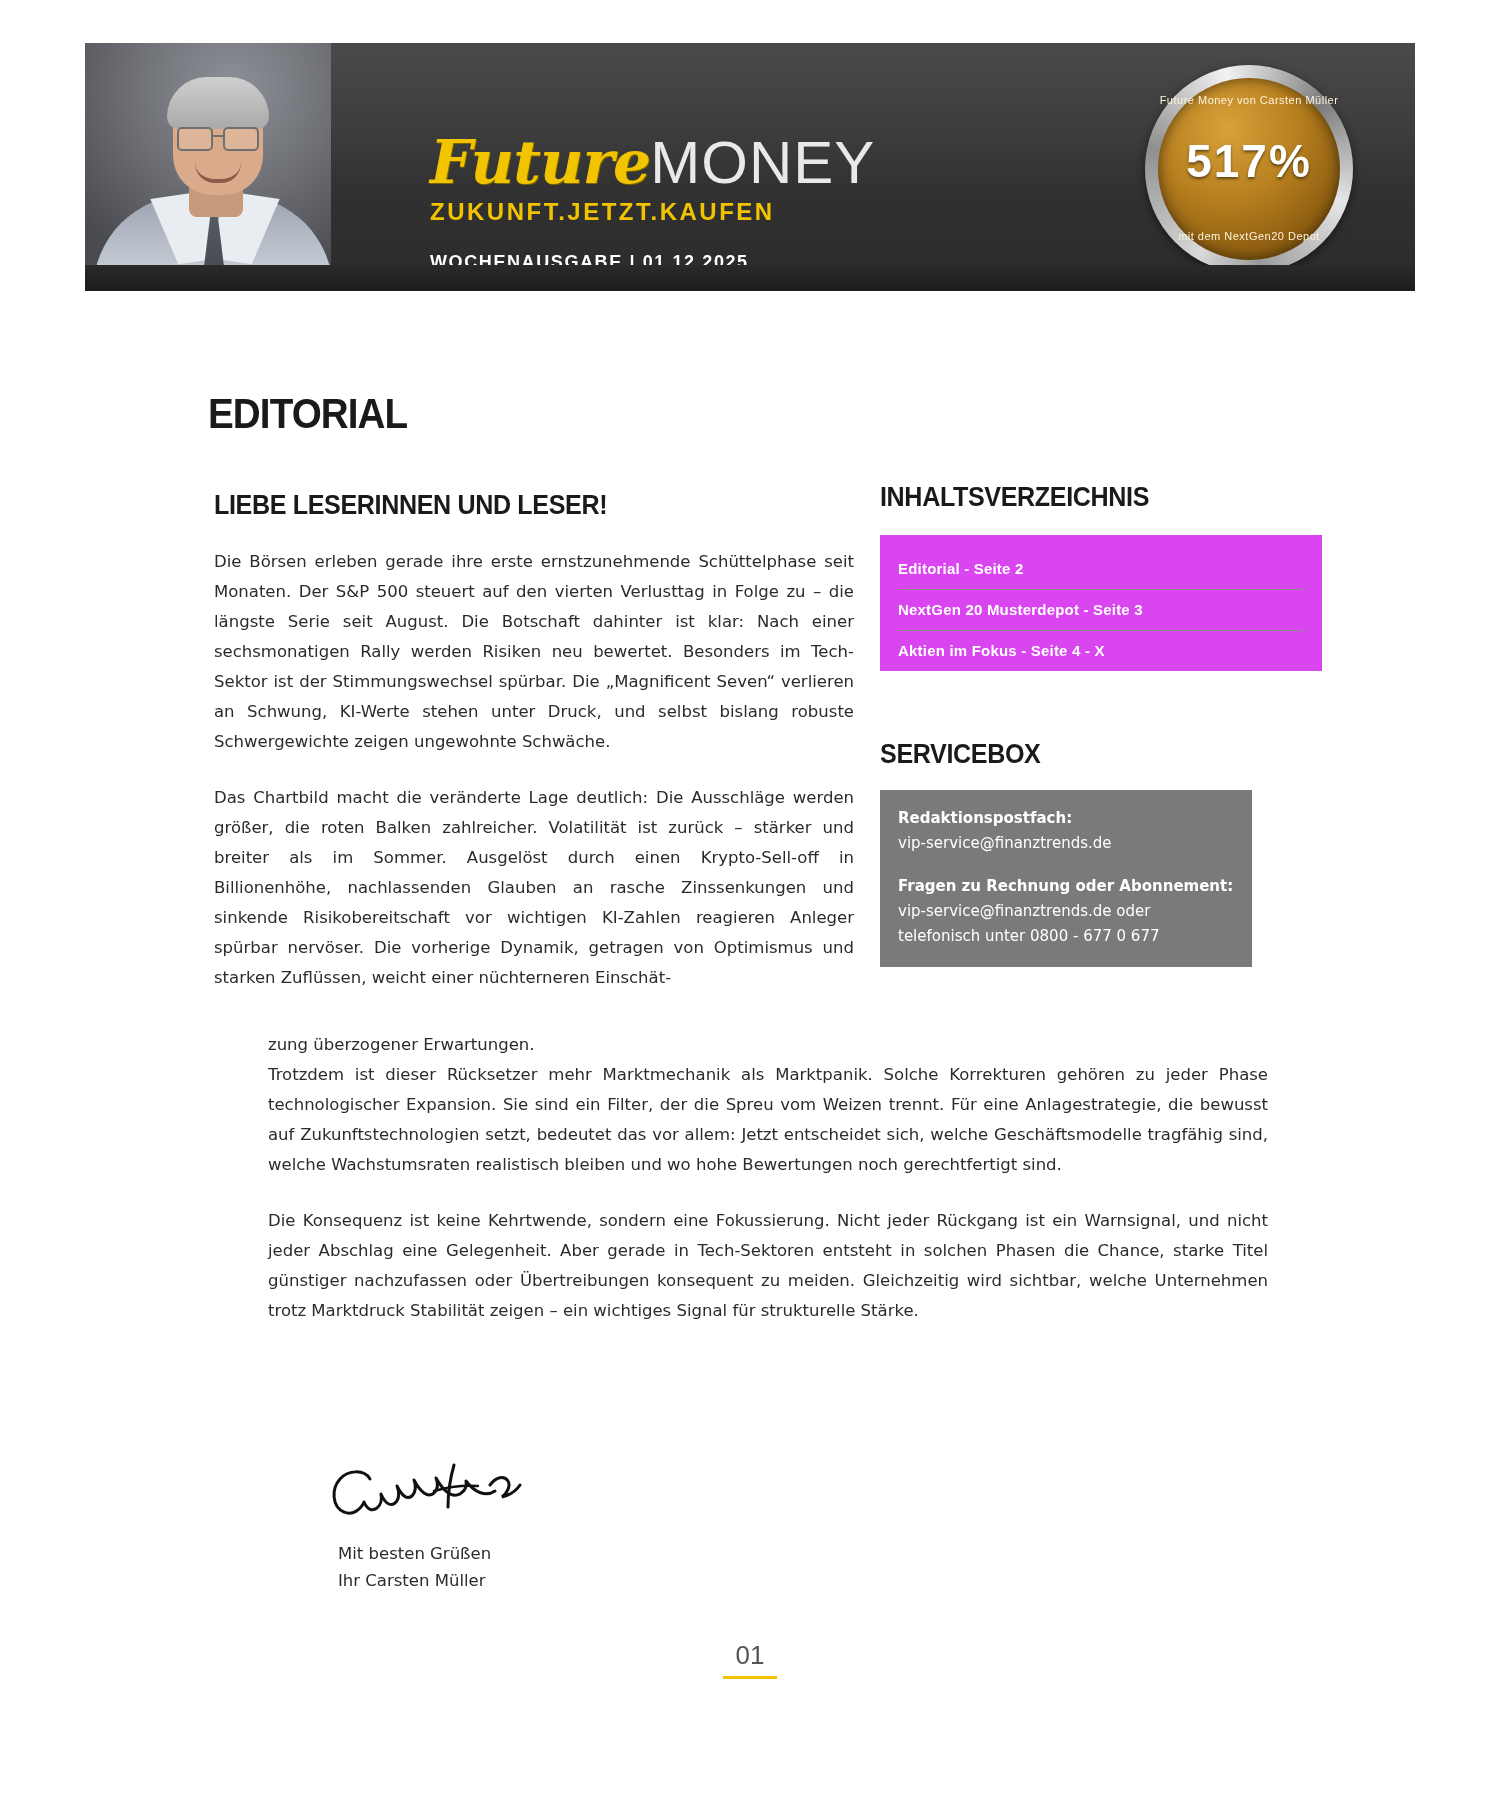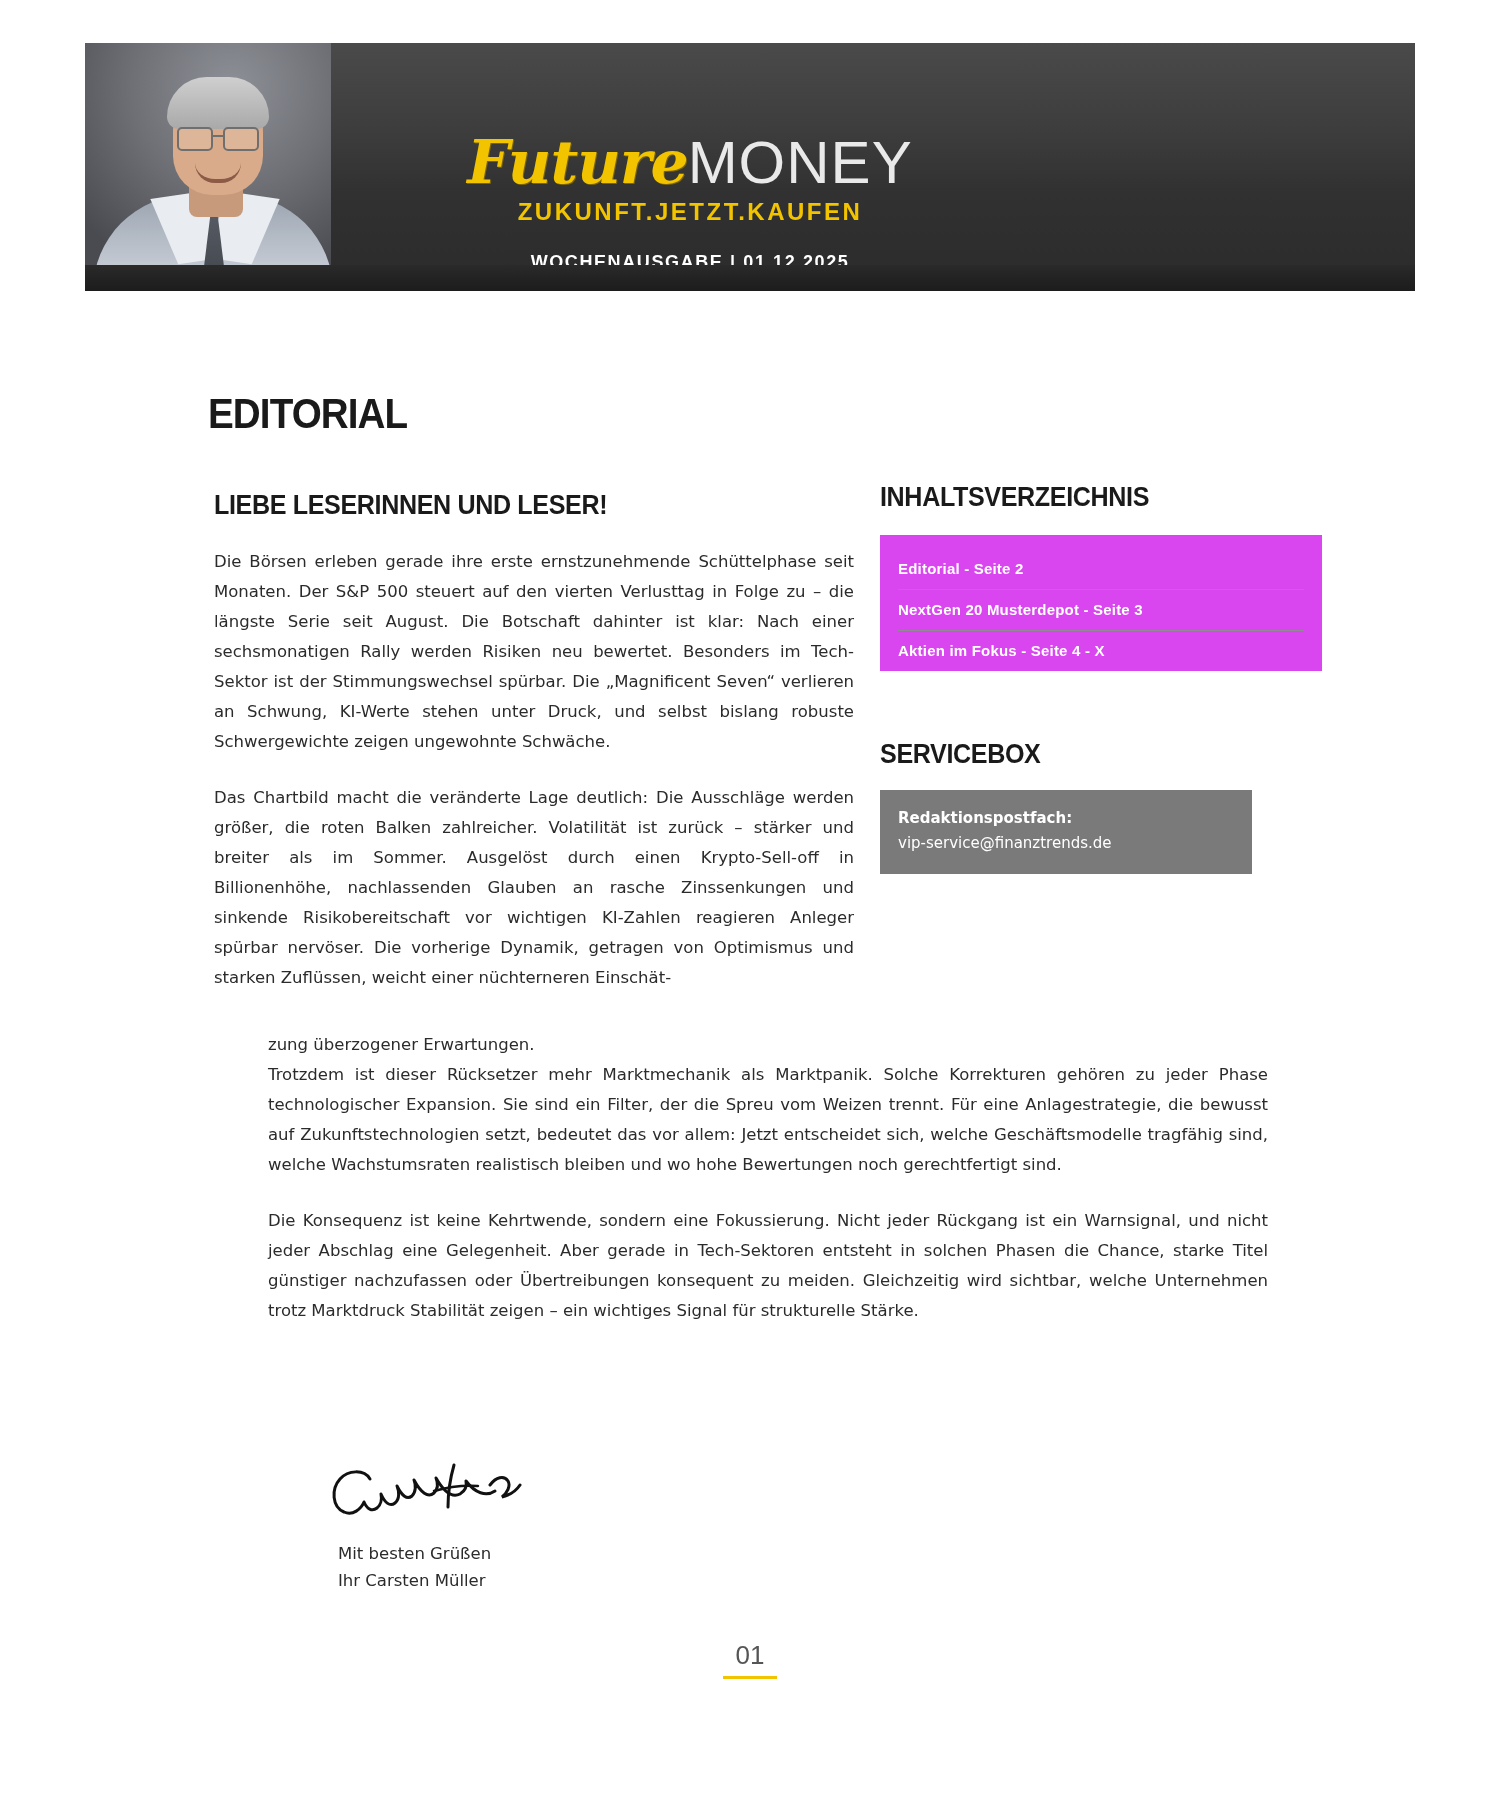--- a/index.html
+++ b/index.html
@@ -114,21 +114,21 @@
     width: 46px; height: 16px;
     border-bottom: 4px solid #8d5a48;
     border-radius: 0 0 28px 28px;
   }
 
   .logo-block {
     position: absolute;
     left: 345px;
     top: 88px;
     width: 520px;
-    text-align: center;
+    text-align: left;
   }
   .logo-main {
     font-family: "DejaVu Serif", serif;
     font-size: 60px;
     line-height: 62px;
     font-weight: bold;
     letter-spacing: -1px;
     white-space: nowrap;
   }
   .logo-future {
@@ -359,20 +359,27 @@
   </div>
 
   <div class="logo-block">
     <div class="logo-main">
       <span class="logo-future">Future</span><span class="logo-money">MONEY</span>
     </div>
     <div class="logo-sub">ZUKUNFT.JETZT.KAUFEN</div>
     <div class="logo-edition">WOCHENAUSGABE | 01.12.2025</div>
   </div>
 
+  <div class="badge">
+    <div class="badge-inner">
+      <div class="badge-top">Future Money von Carsten Müller</div>
+      <div class="badge-pct">517%</div>
+      <div class="badge-bottom">mit dem NextGen20 Depot</div>
+    </div>
+  </div>
 </div>
 
 <div class="page-title">EDITORIAL</div>
 
 <div class="col-left">
   <div class="section-head">LIEBE LESERINNEN UND LESER!</div>
   <div class="body-text">
     <p>Die Börsen erleben gerade ihre erste ernstzunehmende Schüttelphase seit Monaten. Der S&amp;P 500 steuert auf den vierten Verlusttag in Folge zu – die längste Serie seit August. Die Botschaft dahinter ist klar: Nach einer sechsmonatigen Rally werden Risiken neu bewertet. Besonders im Tech-Sektor ist der Stimmungswechsel spürbar. Die „Magnificent Seven“ verlieren an Schwung, KI-Werte stehen unter Druck, und selbst bislang robuste Schwergewichte zeigen ungewohnte Schwäche.</p>
     <p>Das Chartbild macht die veränderte Lage deutlich: Die Ausschläge werden größer, die roten Balken zahlreicher. Volatilität ist zurück – stärker und breiter als im Sommer. Ausgelöst durch einen Krypto-Sell-off in Billionenhöhe, nachlassenden Glauben an rasche Zinssenkungen und sinkende Risikobereitschaft vor wichtigen KI-Zahlen reagieren Anleger spürbar nervöser. Die vorherige Dynamik, getragen von Optimismus und starken Zuflüssen, weicht einer nüchterneren Einschät-</p>
   </div>
@@ -384,20 +391,25 @@
     <div class="toc-item">Editorial - Seite 2</div>
     <div class="toc-item">NextGen 20 Musterdepot - Seite 3</div>
     <div class="toc-item">Aktien im Fokus - Seite 4 - X</div>
   </div>
 
   <div class="section-head servicebox-head">SERVICEBOX</div>
   <div class="service-box">
     <div class="service-group">
       <div style="font-weight:bold;">Redaktionspostfach:</div>
       <div>vip-service@finanztrends.de</div>
+    </div>
+    <div class="service-group">
+      <div style="font-weight:bold;">Fragen zu Rechnung oder Abonnement:</div>
+      <div>vip-service@finanztrends.de oder</div>
+      <div>telefonisch unter 0800 - 677 0 677</div>
     </div>
   </div>
 </div>
 
 <div class="lower-text">
   <p style="margin-bottom:0">zung überzogener Erwartungen.</p>
   <p>Trotzdem ist dieser Rücksetzer mehr Marktmechanik als Marktpanik. Solche Korrekturen gehören zu jeder Phase technologischer Expansion. Sie sind ein Filter, der die Spreu vom Weizen trennt. Für eine Anlagestrategie, die bewusst auf Zukunftstechnologien setzt, bedeutet das vor allem: Jetzt entscheidet sich, welche Geschäftsmodelle tragfähig sind, welche Wachstumsraten realistisch bleiben und wo hohe Bewertungen noch gerechtfertigt sind.</p>
   <p>Die Konsequenz ist keine Kehrtwende, sondern eine Fokussierung. Nicht jeder Rückgang ist ein Warnsignal, und nicht jeder Abschlag eine Gelegenheit. Aber gerade in Tech-Sektoren entsteht in solchen Phasen die Chance, starke Titel günstiger nachzufassen oder Übertreibungen konsequent zu meiden. Gleichzeitig wird sichtbar, welche Unternehmen trotz Marktdruck Stabilität zeigen – ein wichtiges Signal für strukturelle Stärke.</p>
 </div>
 

